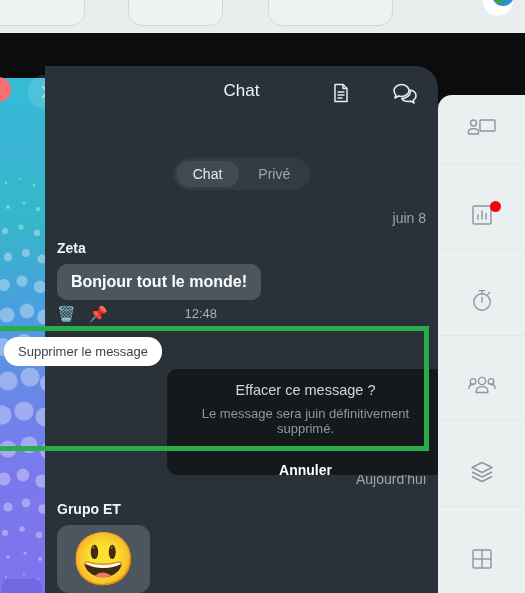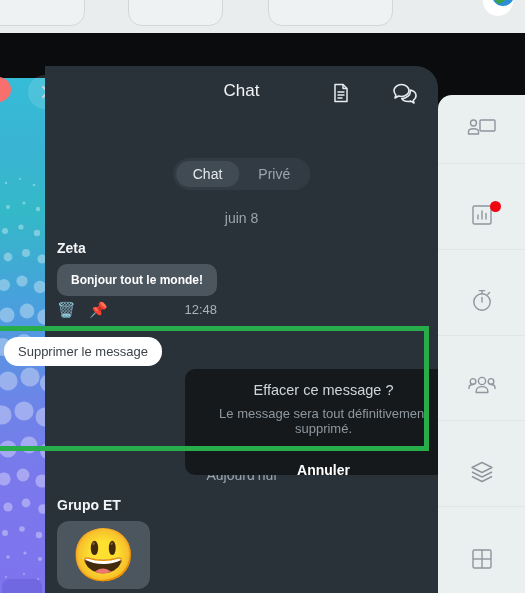--- a/index.html
+++ b/index.html
@@ -88,48 +88,48 @@
     padding: 5px 17px; border-radius: 14px; font-size: 14px;
     color: #9aa5ae; white-space: nowrap;
   }
   .tab.active { background: #414b54; color: #e4e9ed; }
 
   .scroll-area {
     position: absolute; left: 0; top: 122px; width: 393px; height: 438px;
     overflow: hidden;
   }
   .day-sep {
-    text-align: center; color: #9aa5ae; font-size: 14px; padding: 22px 0 14px;
+    text-align: right; color: #9aa5ae; font-size: 14px; padding: 22px 12px 14px;
   }
   .msg { padding: 0 12px; }
   .msg-author {
     color: #f2f5f7; font-size: 14px; font-weight: bold; padding-bottom: 8px;
   }
   .bubble {
     display: inline-block; background: #4c565f; color: #fff;
-    font-size: 12px; font-weight: bold; padding: 9px 14px;
+    font-size: 16px; font-weight: bold; padding: 9px 14px;
     border-radius: 10px; max-width: 260px; text-align: center;
   }
   .msg-foot {
     display: flex; align-items: center; width: 160px; margin-top: 6px;
   }
   .act { font-size: 15px; margin-right: 14px; line-height: 1; }
   .msg-time { margin-left: auto; color: #a8b2ba; font-size: 13px; }
   .emoji-bubble {
     display: inline-block; background: #4c565f; border-radius: 12px;
     padding: 8px 14px; font-size: 52px; line-height: 1;
   }
 
   
   .highlight {
     position: absolute; left: 0; top: 293px; width: 429px; height: 125px;
     border: 5px solid #27ae4a; border-left: none; pointer-events: none;
   }
   .dialog {
-    position: absolute; left: 140px; top: 303px; width: 277px; height: 106px;
+    position: absolute; left: 122px; top: 303px; width: 277px; height: 106px;
     background: #16191c; border-radius: 10px;
   }
   .dlg-title {
     text-align: center; color: #cfd6db; font-size: 14.5px; padding-top: 13px;
   }
   .dlg-body {
     text-align: center; color: #8e989f; font-size: 13px; padding: 8px 6px 0;
   }
   .dlg-actions {
     display: flex; align-items: center; justify-content: center;
@@ -296,21 +296,21 @@
         <div class="day-sep">Aujourd’hui</div>
 
         <div class="msg">
           <div class="msg-author">Grupo ET</div>
           <div class="emoji-bubble">😃</div>
         </div>
       </div>
 
       <div class="dialog">
         <div class="dlg-title">Effacer ce message ?</div>
-        <div class="dlg-body">Le message sera tout définitivement supprimé.</div>
+        <div class="dlg-body">Le message sera juin définitivement supprimé.</div>
         <div class="dlg-actions">
           <button class="btn-cancel">Annuler</button>
         </div>
       </div>
     </div>
 
     <div class="highlight"></div>
 
     <div class="tooltip">Supprimer le message</div>
   </div>

